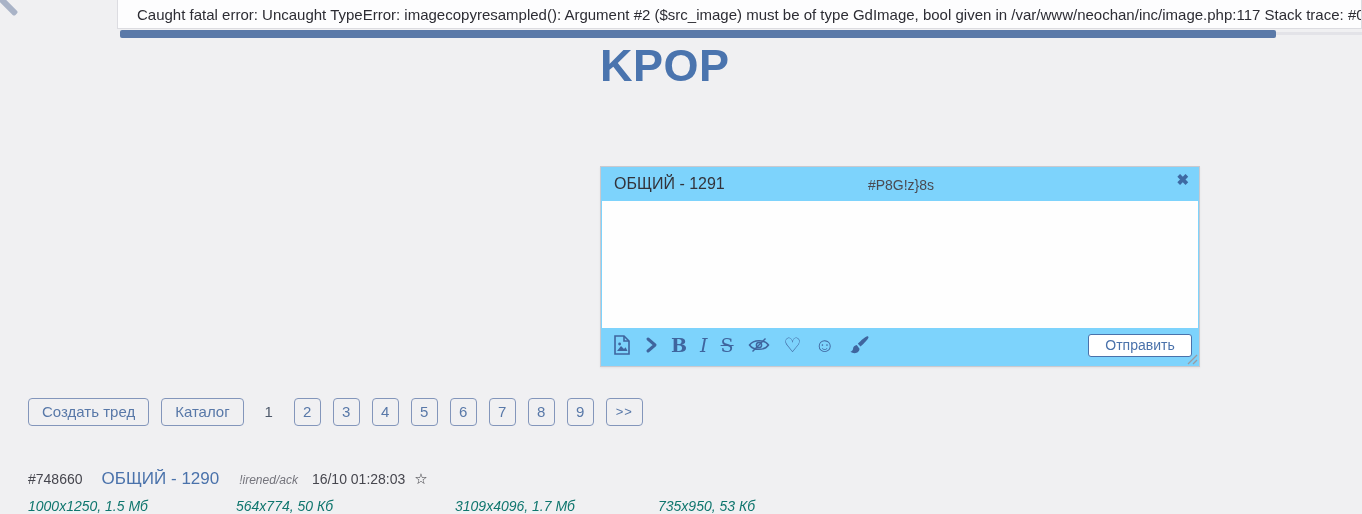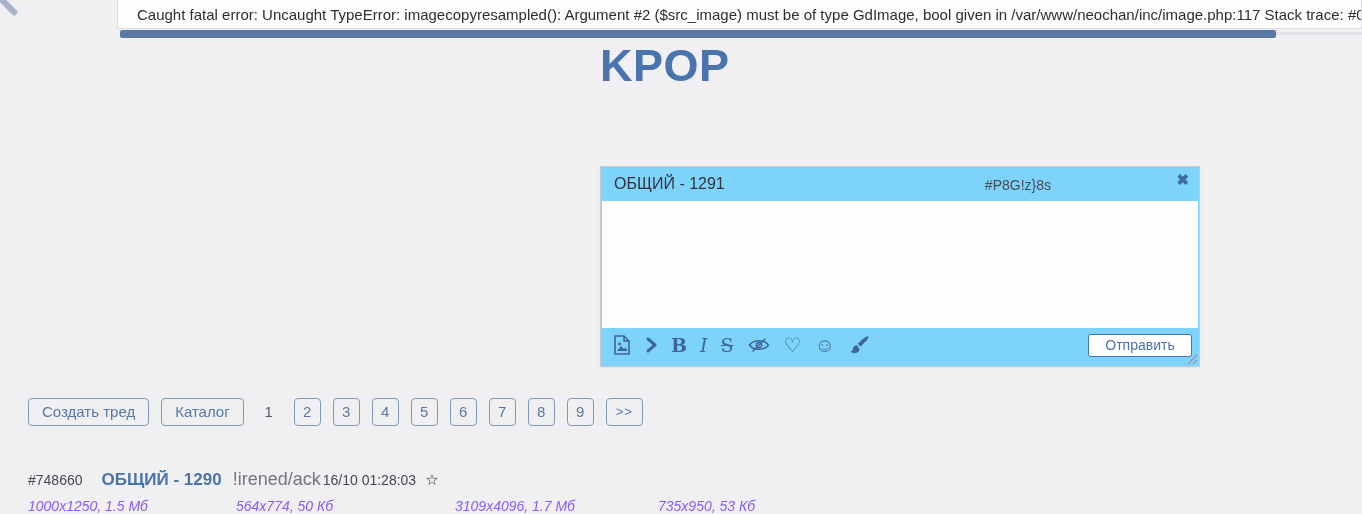--- a/index.html
+++ b/index.html
@@ -28,21 +28,21 @@
 
   
   .board-title{position:absolute;left:600px;top:40px;width:600px;text-align:left;
     font-size:45px;font-weight:bold;color:#4a74ae;letter-spacing:0.5px;}
 
   
   .post-form{position:absolute;left:600px;top:166px;width:600px;height:201px;
     background:#7dd3fc;border:1px solid #c9c9cf;box-sizing:border-box;
     box-shadow:0 1px 2px rgba(0,0,0,0.06);}
   .form-subject{position:absolute;left:13px;top:8px;font-size:16px;color:#33333a;}
-  .form-name{position:absolute;left:150px;top:10px;width:300px;text-align:right;
+  .form-name{position:absolute;left:150px;top:10px;width:300px;text-align:center;
     font-size:14px;color:#4a4a52;}
   .form-close{position:absolute;right:10px;top:4px;font-size:15px;font-weight:bold;
     color:#3e6aa3;cursor:pointer;}
   .form-body{position:absolute;left:1px;top:34px;right:1px;bottom:38px;background:#fefefe;}
 
   .form-toolbar{position:absolute;left:11px;bottom:8px;display:flex;align-items:center;
     gap:13px;height:26px;}
   .tb{display:flex;align-items:center;justify-content:center;cursor:pointer;color:#3f659e;}
   .tb-letter{font-family:"DejaVu Serif","Liberation Serif",serif;font-size:19px;line-height:22px;}
   .tb-bold{font-weight:bold;}
@@ -60,27 +60,27 @@
   .pg-btn{height:28px;min-width:27px;border:1px solid #8396bb;border-radius:4px;
     color:#5878a8;font-size:15px;display:flex;align-items:center;justify-content:center;
     background:transparent;box-sizing:border-box;cursor:pointer;}
   .pg-wide{padding:0 13px;}
   .pg-next{padding:0 9px;font-size:13px;letter-spacing:1px;}
   .pg-current{width:26px;text-align:center;color:#4f5a6b;font-size:15px;}
 
   
   .thread-header{position:absolute;left:28px;top:469px;display:flex;align-items:baseline;}
   .th-num{font-size:14px;color:#46464e;margin-right:19px;}
-  .th-subject{font-size:17px;font-weight:bold;color:#4a72ab;margin-right:11px;}
-  .th-trip{font-size:18px;color:#74747c;margin-right:2px;}
+  .th-subject{font-size:17px;font-weight:normal;color:#4a72ab;margin-right:20px;}
+  .th-trip{font-size:12px;color:#74747c;margin-right:14px;font-style:italic;}
   .th-time{font-size:14px;color:#46464e;margin-right:9px;}
   .th-star{font-size:15px;color:#2f2f35;cursor:pointer;}
 
   
-  .file-info{position:absolute;top:498px;font-style:italic;font-size:14px;color:#8b5cf6;white-space:nowrap;}
+  .file-info{position:absolute;top:498px;font-style:italic;font-size:14px;color:#0f766e;white-space:nowrap;}
   .fi-0{left:28px;} .fi-1{left:236px;} .fi-2{left:455px;} .fi-3{left:658px;}
 
   svg{display:block;}
 </style>
 </head>
 <body>
 
 <div class="stage">
 
   <div class="corner-streak"></div>

